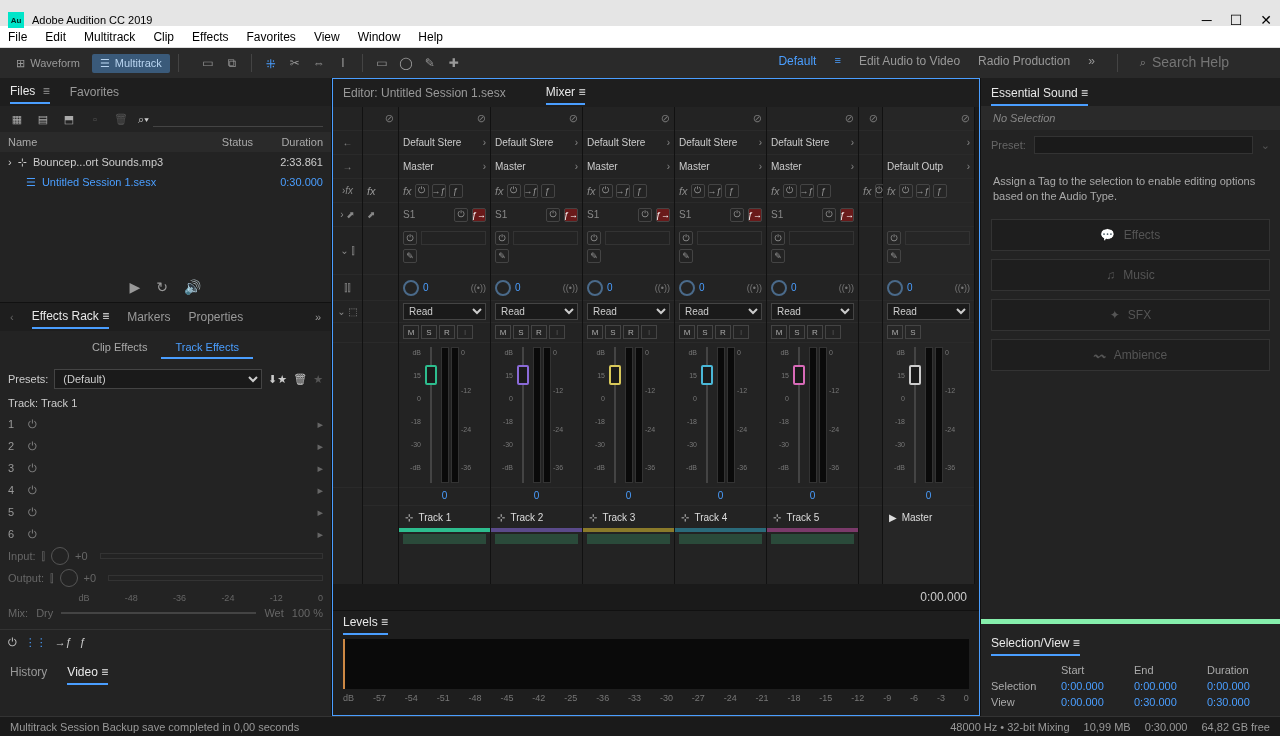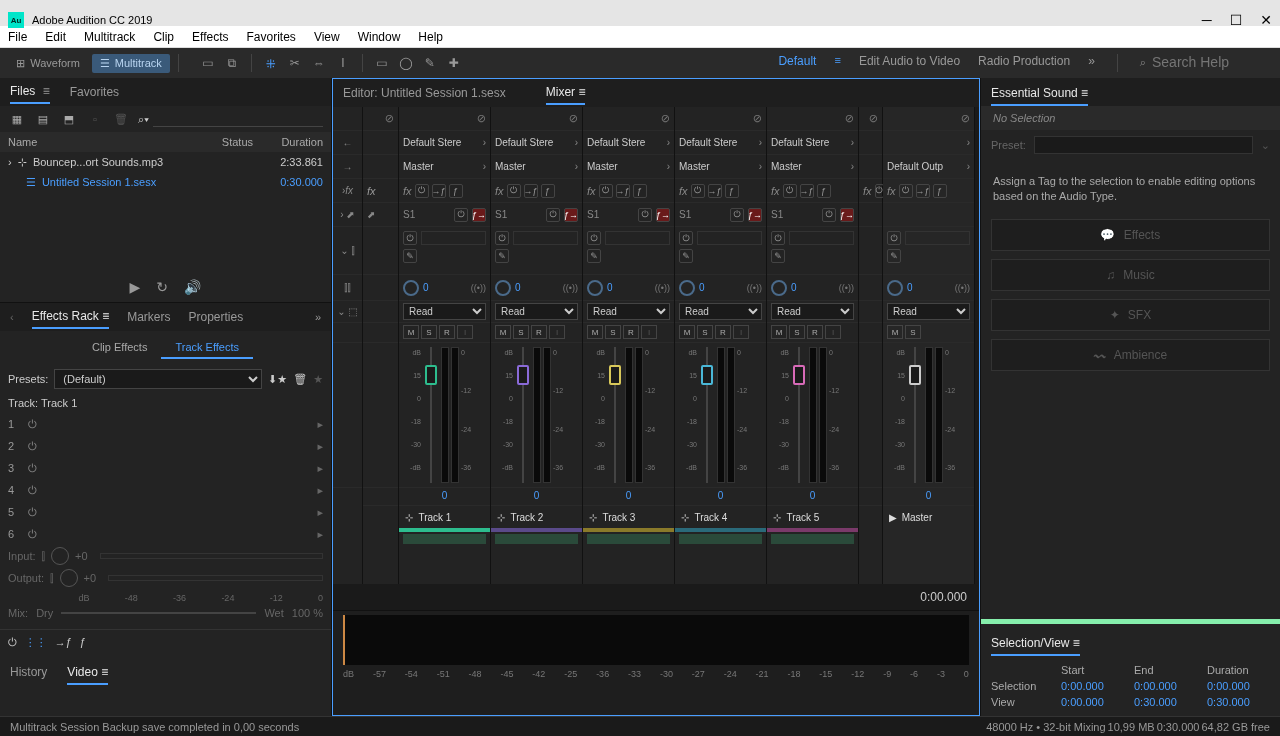--- a/index.html
+++ b/index.html
@@ -115,21 +115,21 @@
 .es-hint{padding:14px 12px;font-size:11px;color:#aaa;line-height:1.4}
 .es-btns{display:flex;flex-direction:column;gap:8px;padding:0 10px}
 .es-btn{height:32px;border:1px solid #333;background:#1e1e1e;display:flex;align-items:center;justify-content:center;gap:8px;color:#555;font-size:12px}
 .sel-view{border-top:5px solid #86efac;margin-top:auto;padding:8px 10px}
 .sv-header{display:flex;align-items:center;gap:6px;margin-bottom:8px}
 .sv-grid{display:grid;grid-template-columns:60px 1fr 1fr 1fr;gap:4px 10px;font-size:11px}
 .sv-h{color:#aaa;text-align:left}
 .sv-v{color:#4a9eff}
 .timecode{color:#ccc;font-size:12px;text-align:right;padding:6px 12px}
 .statusbar{height:20px;background:#1a1a1a;display:flex;align-items:center;padding:0 10px;justify-content:space-between;font-size:11px;color:#999;border-top:1px solid #333}
-.sb-right{display:flex;gap:2px}
+.sb-right{display:flex;gap:14px}
 </style>
 </head>
 <body>
 
 <div class="titlebar">
  <div class="titlebar-left">
   <div class="app-icon">Au</div>
   <span>Adobe Audition CC 2019</span>
  </div>
  <div class="win-controls">
@@ -831,20 +831,23 @@
               </div>
   </div>
   <div class="mx-vol">0</div>
   <div class="mx-name"><span>▶</span> Master</div>
 
  </div>
         </div>
   </div>
   <div class="timecode">0:00.000</div>
   <div class="levels-panel">
+   <div class="levels-header">
+          <span class="tab active"><span>Levels</span> ≡</span>
+        </div>
    <div class="levels-meter"></div>
    <div class="levels-scale" id="levels-scale">
           <span>dB</span>
           <span>-57</span>
           <span>-54</span>
           <span>-51</span>
           <span>-48</span>
           <span>-45</span>
           <span>-42</span>
           <span>-25</span>

